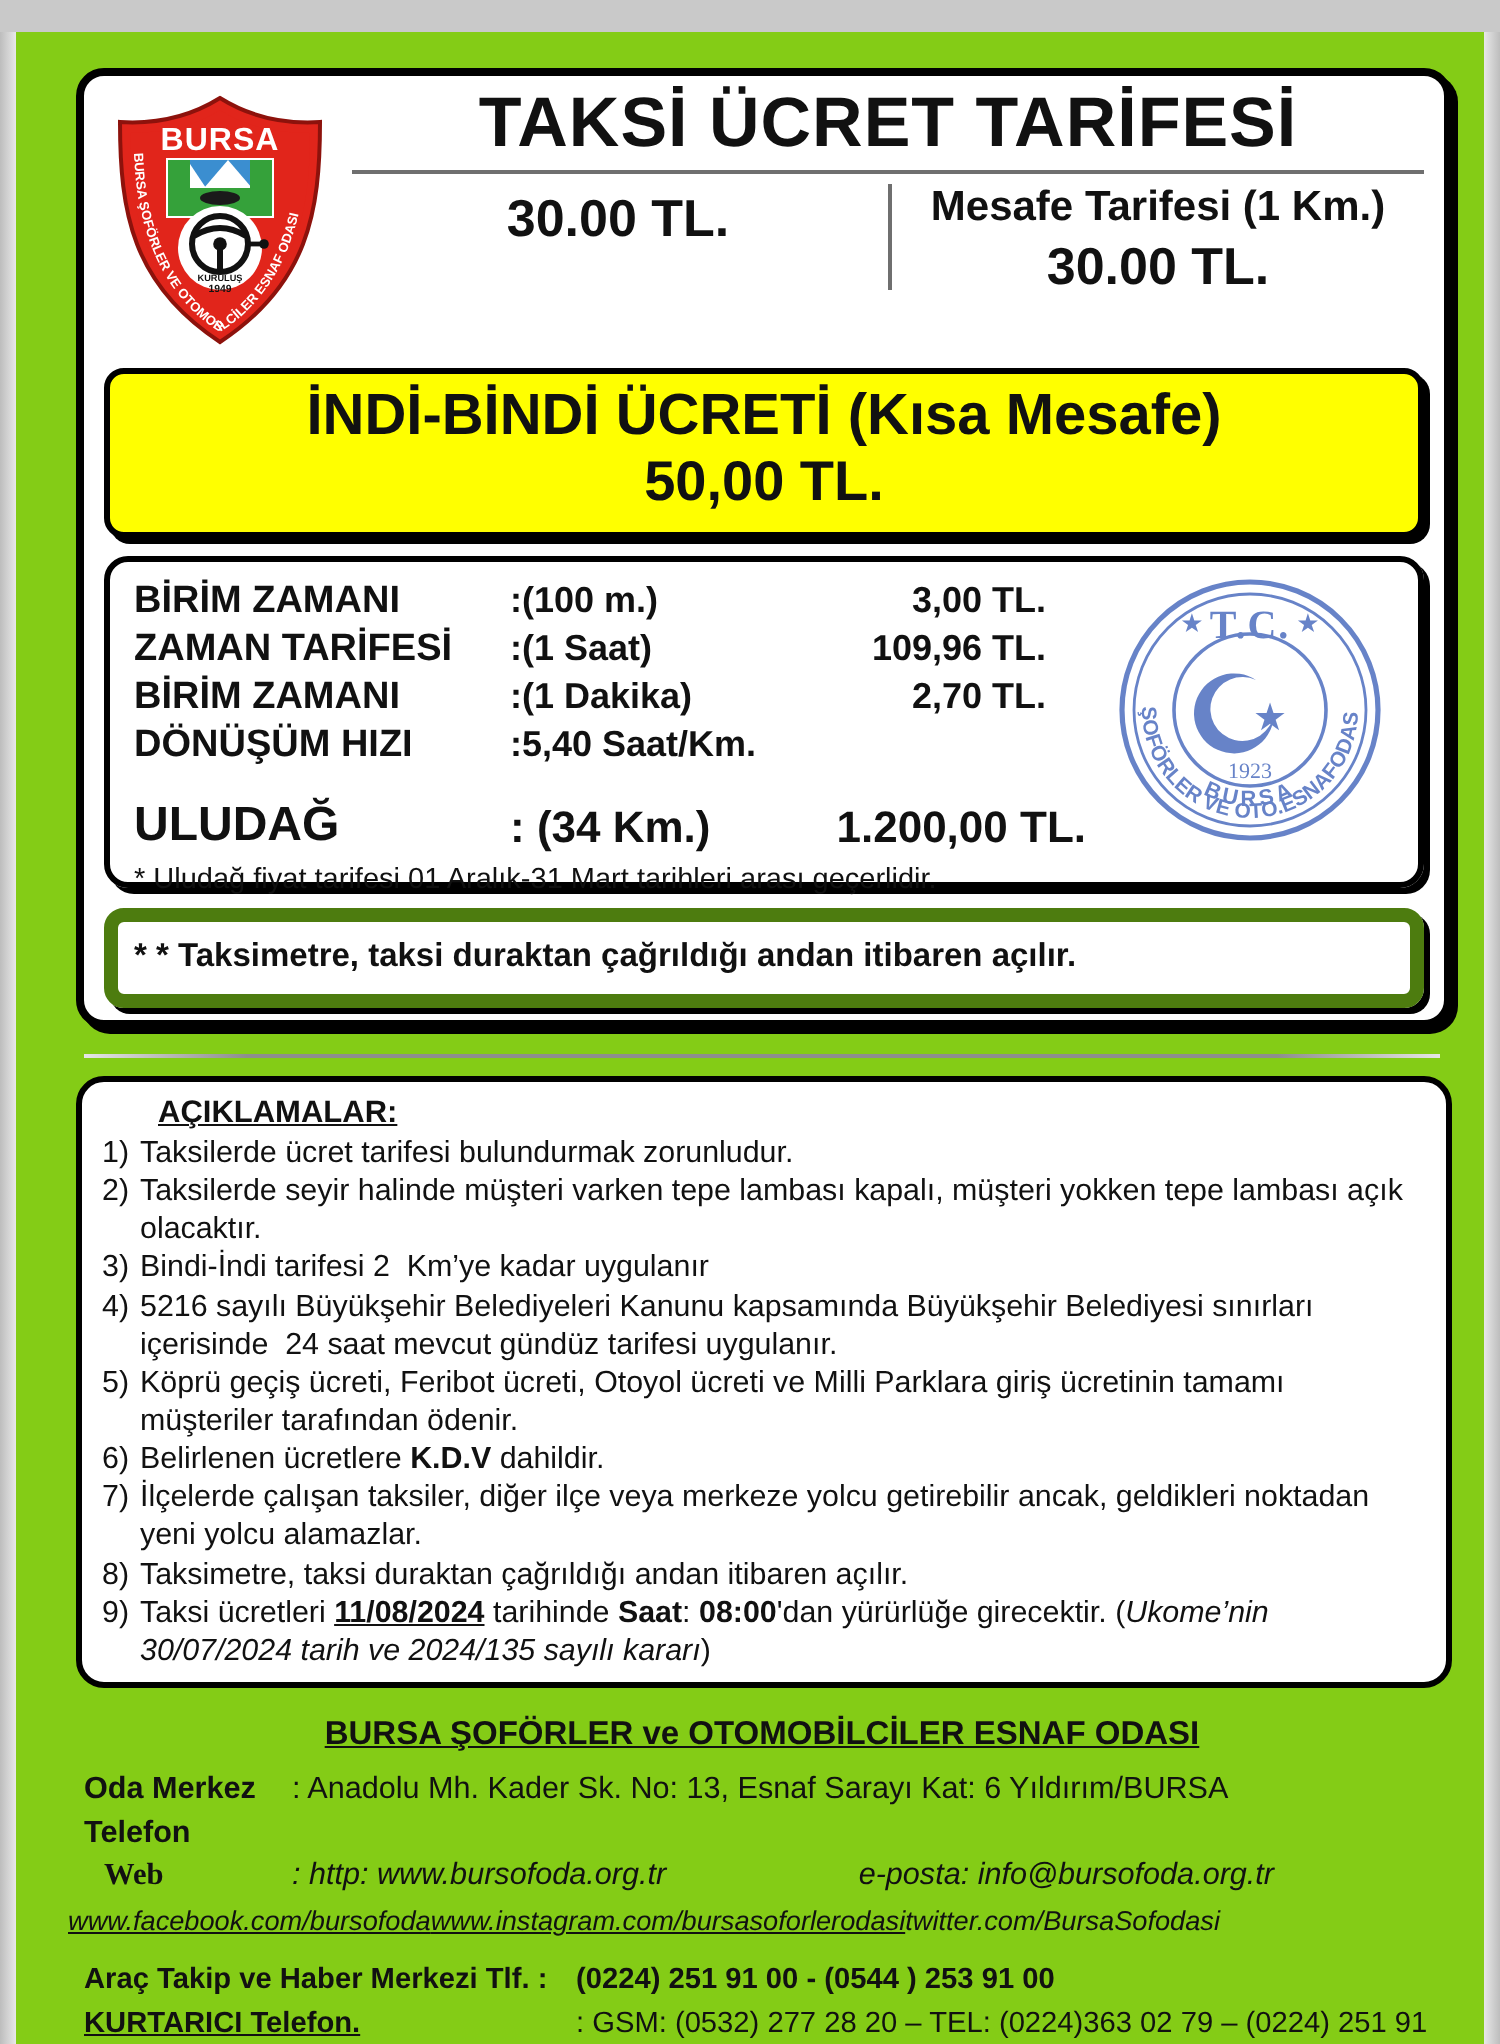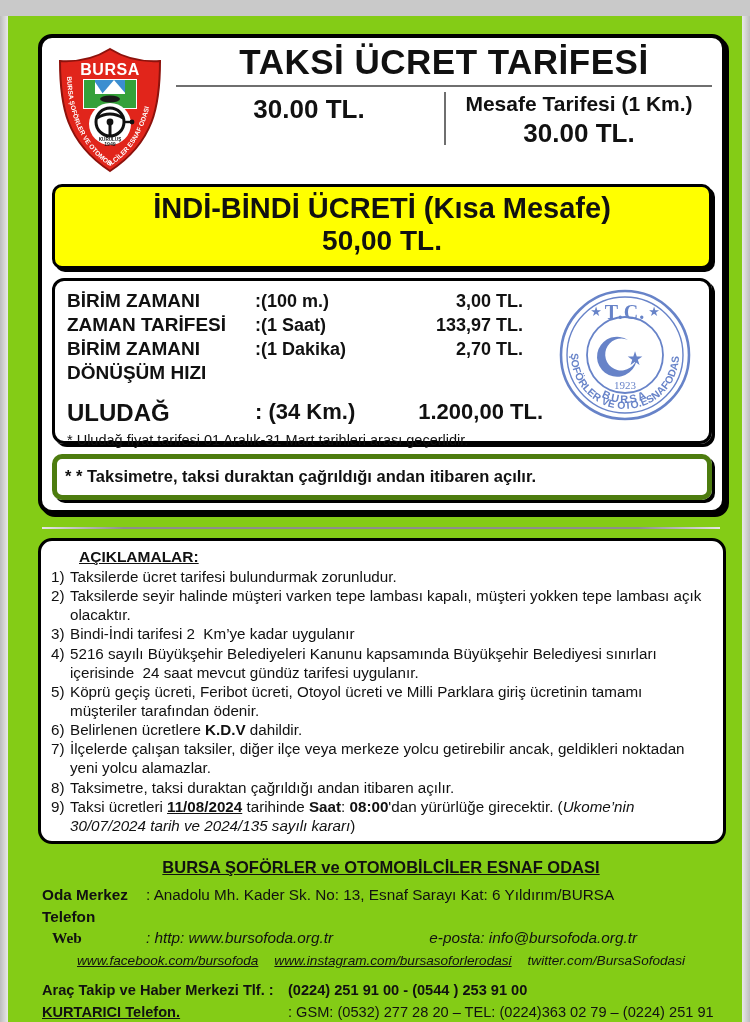--- a/index.html
+++ b/index.html
@@ -105,39 +105,39 @@
     border-radius: 12px;
     box-shadow: 3px 3px 0 #000;
     padding: 8px 10px 6px 12px;
     height: 166px;
   }
   .rate-row { display: flex; align-items: baseline; line-height: 1.27; }
   .rate-name  { flex: 0 0 188px; font-size: 19px; font-weight: bold; color: #111; }
   .rate-unit  { flex: 0 0 148px; font-size: 18px; font-weight: bold; color: #111; }
   .rate-price { flex: 0 0 120px; font-size: 18px; font-weight: bold; color: #111; text-align: right; }
 
-  .uludag-row { display: flex; align-items: flex-start; margin-top: 14px; }
+  .uludag-row { display: flex; align-items: flex-end; margin-top: 14px; }
   .uludag-name  { flex: 0 0 188px; font-size: 24px; font-weight: bold; color: #111; }
   .uludag-unit  { flex: 0 0 148px; font-size: 22px; font-weight: bold; color: #111; }
   .uludag-price { flex: 0 0 140px; font-size: 22px; font-weight: bold; color: #111; text-align: right; }
 
   .uludag-note { font-size: 14.5px; color: #111; margin-top: 5px; }
 
   
   .stamp {
     position: absolute;
     right: 14px; top: 4px;
     width: 140px; height: 140px;
     opacity: .92;
   }
 
   
   .note-box {
     margin: 10px 10px 0 10px;
-    border: 5px solid #4d7c0f;
+    border: 7px solid #4d7c0f;
     border-radius: 10px;
     box-shadow: 3px 3px 0 #000;
     padding: 8px 6px 9px 8px;
     font-size: 16.5px;
     font-weight: bold;
     color: #111;
   }
 
   
   .sep {
@@ -188,22 +188,20 @@
   .contact-row { display: flex; font-size: 15.3px; color: #111; line-height: 1.42; }
   .contact-key   { flex: 0 0 112px; font-weight: bold; padding-left: 8px; }
   .contact-key.indent { padding-left: 18px; font-family: Liberation Serif, serif; }
   .contact-val   { flex: 1; }
   .contact-val.ital { font-style: italic; }
   .contact-val .right-part { float: right; padding-right: 8px; }
   .contact-val .eposta { display: inline-block; margin-left: 92px; }
 
   .social-row {
     display: flex;
-    justify-content: center;
-    gap: 16px;
     font-size: 13.6px;
     font-style: italic;
     color: #111;
     margin-top: 4px;
   }
   .social-row .u { text-decoration: underline; }
 
   .tail { margin-top: 12px; }
   .tail-row { display: flex; font-size: 14.6px; color: #111; line-height: 1.5; }
   .tail-key { flex: 0 0 254px; font-weight: bold; padding-left: 8px; }
@@ -303,29 +301,30 @@
       </svg>
 
       <div class="rate-row">
         <span class="rate-name">BİRİM ZAMANI</span>
         <span class="rate-unit">:(100 m.)</span>
         <span class="rate-price">3,00 TL.</span>
       </div>
       <div class="rate-row">
         <span class="rate-name">ZAMAN TARİFESİ</span>
         <span class="rate-unit">:(1 Saat)</span>
-        <span class="rate-price">133,97 TL.</span>
+        <span class="rate-price">109,96 TL.</span>
       </div>
       <div class="rate-row">
         <span class="rate-name">BİRİM ZAMANI</span>
         <span class="rate-unit">:(1 Dakika)</span>
         <span class="rate-price">2,70 TL.</span>
       </div>
       <div class="rate-row">
         <span class="rate-name">DÖNÜŞÜM HIZI</span>
+        <span class="rate-unit">:5,40 Saat/Km.</span>
         <span class="rate-price"></span>
       </div>
 
       <div class="uludag-row">
         <span class="uludag-name">ULUDAĞ</span>
         <span class="uludag-unit">: (34 Km.)</span>
         <span class="uludag-price">1.200,00 TL.</span>
       </div>
 
       <div class="uludag-note">* Uludağ fiyat tarifesi 01 Aralık-31 Mart tarihleri arası geçerlidir.</div>

